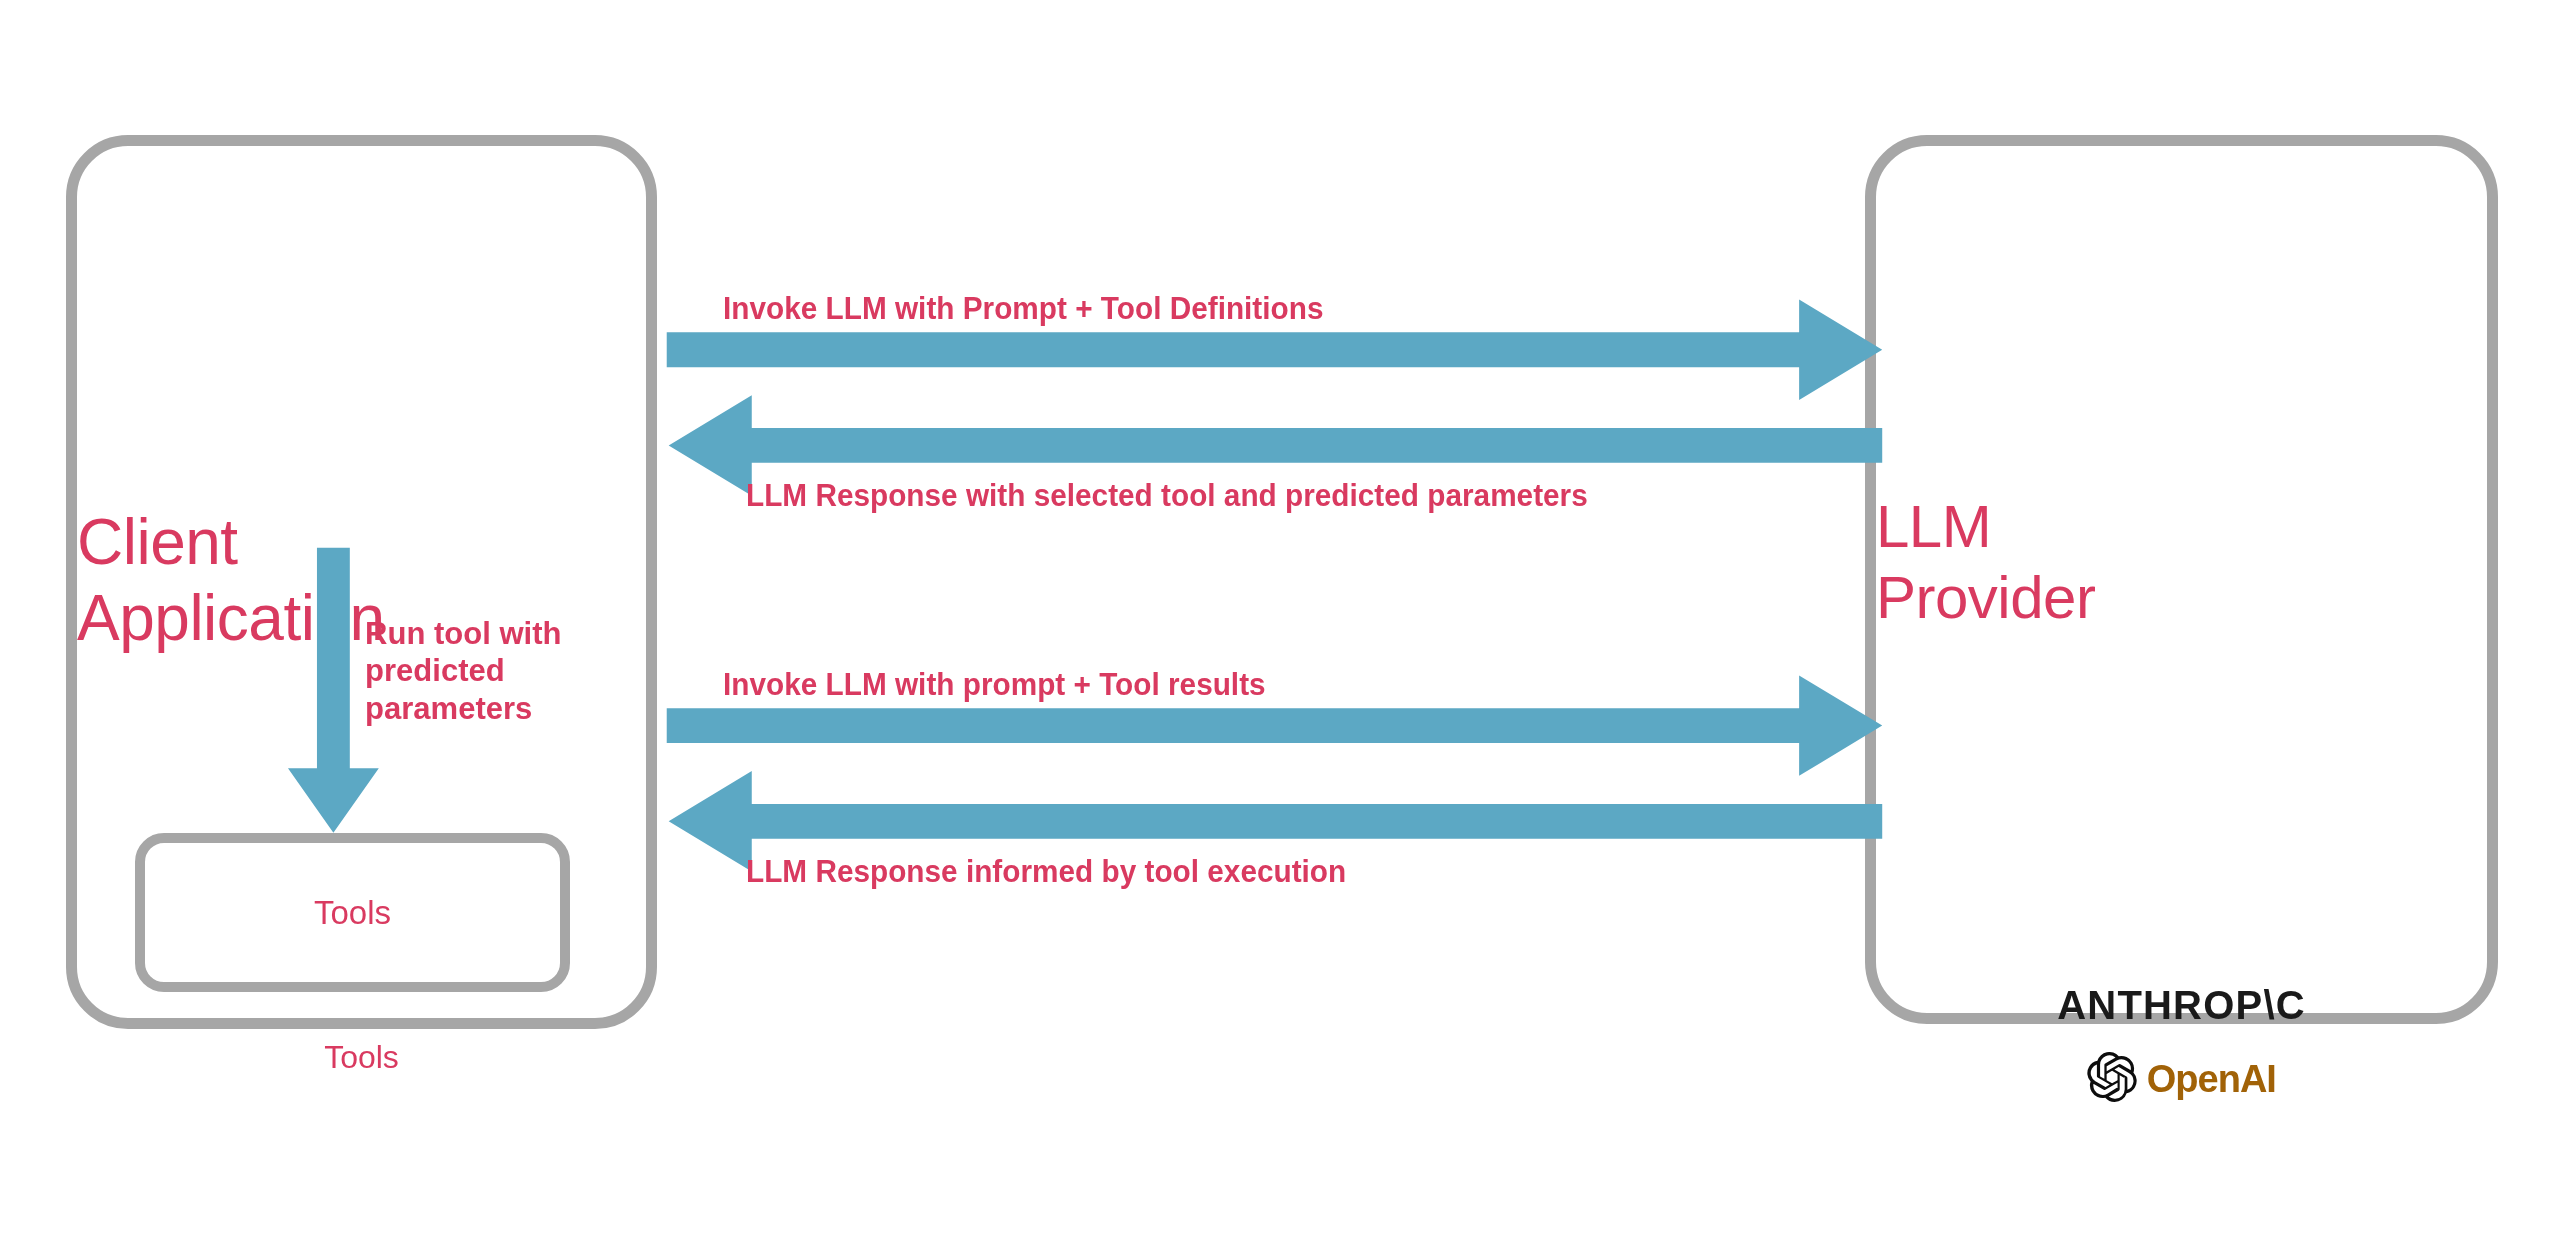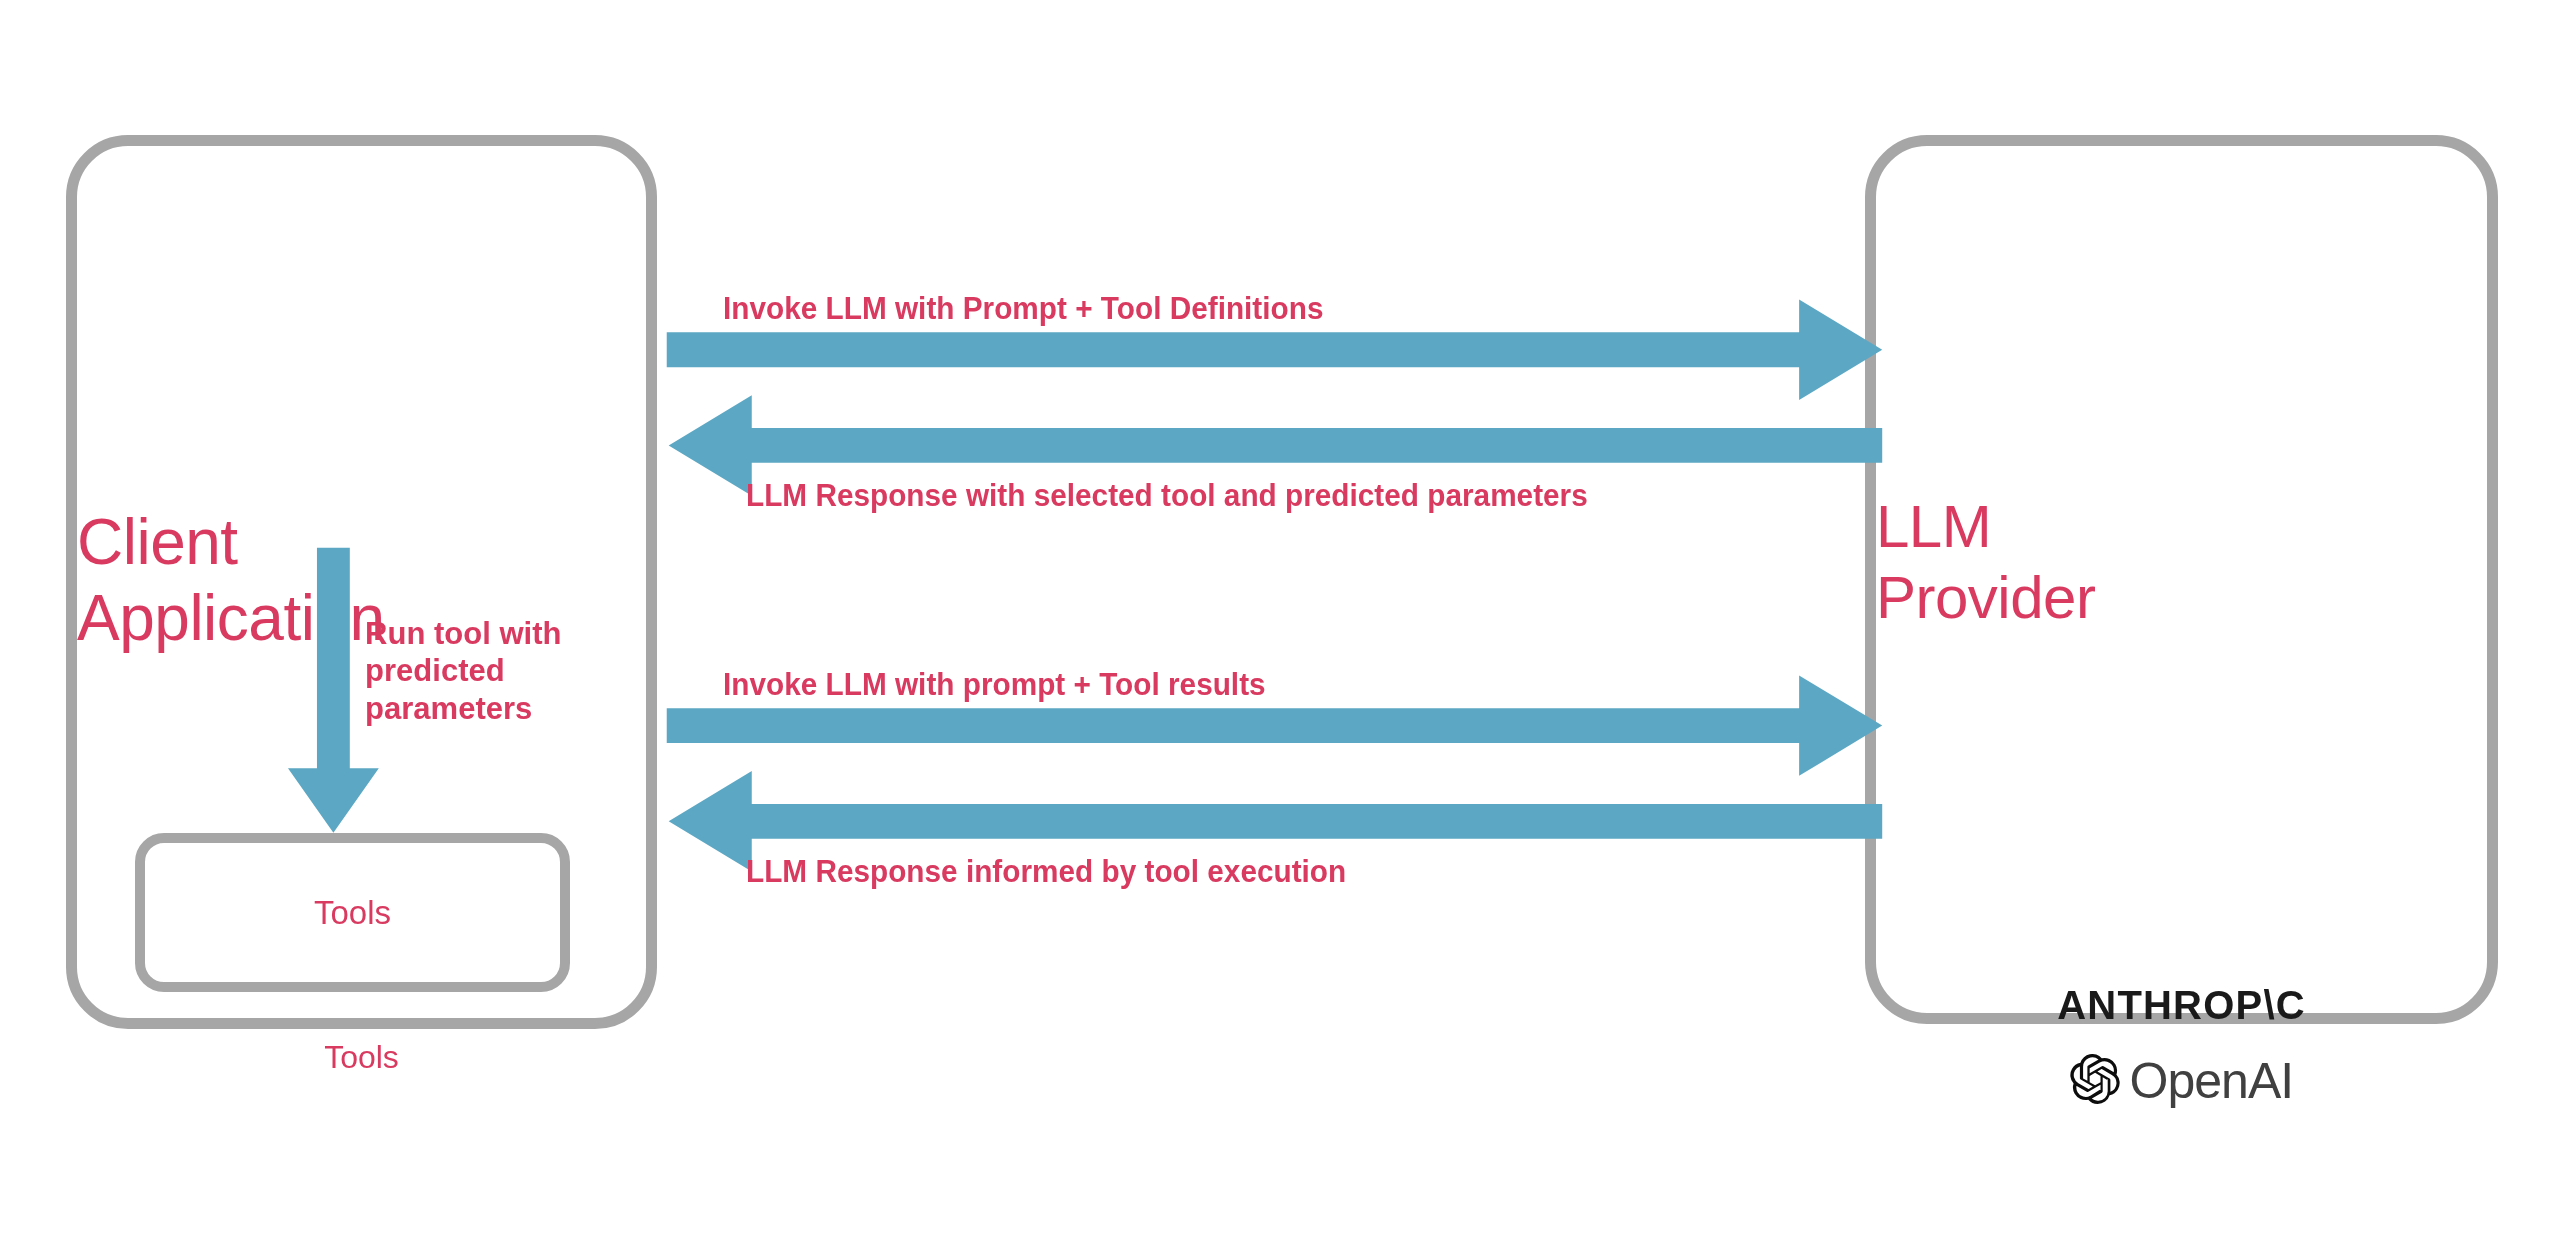--- a/index.html
+++ b/index.html
@@ -143,23 +143,23 @@
     left: 0;
     right: 0;
     top: 906px;
     display: flex;
     align-items: center;
     justify-content: center;
     gap: 9.7px;
   }
 
   .logo-openai-text {
-    color: #404040;
-    font-size: 50px;
-    font-weight: 400;
+    color: #a16207;
+    font-size: 38px;
+    font-weight: 700;
     letter-spacing: -1px;
     font-family: "Liberation Sans", sans-serif;
   }
 </style>
 </head>
 <body>
 
 <div id="canvas">
 
   <div class="node box box-client">

